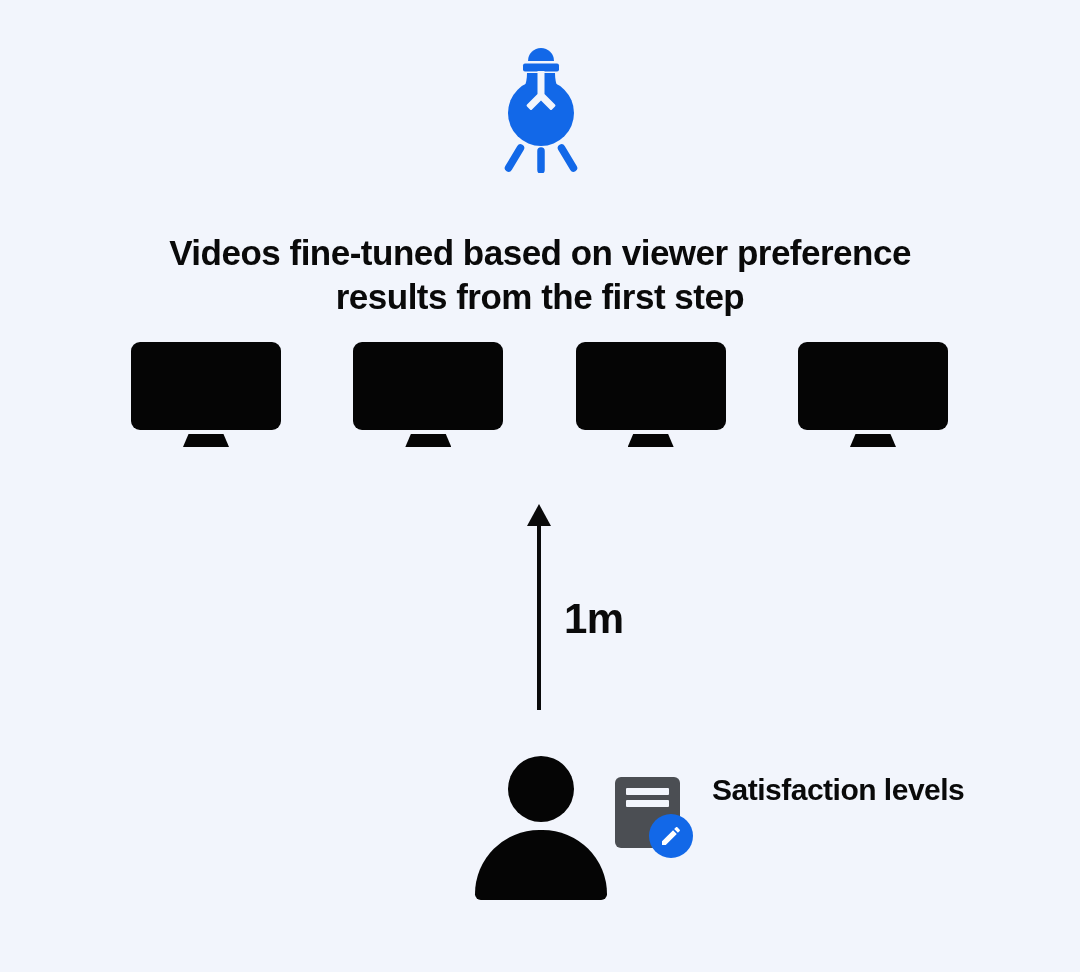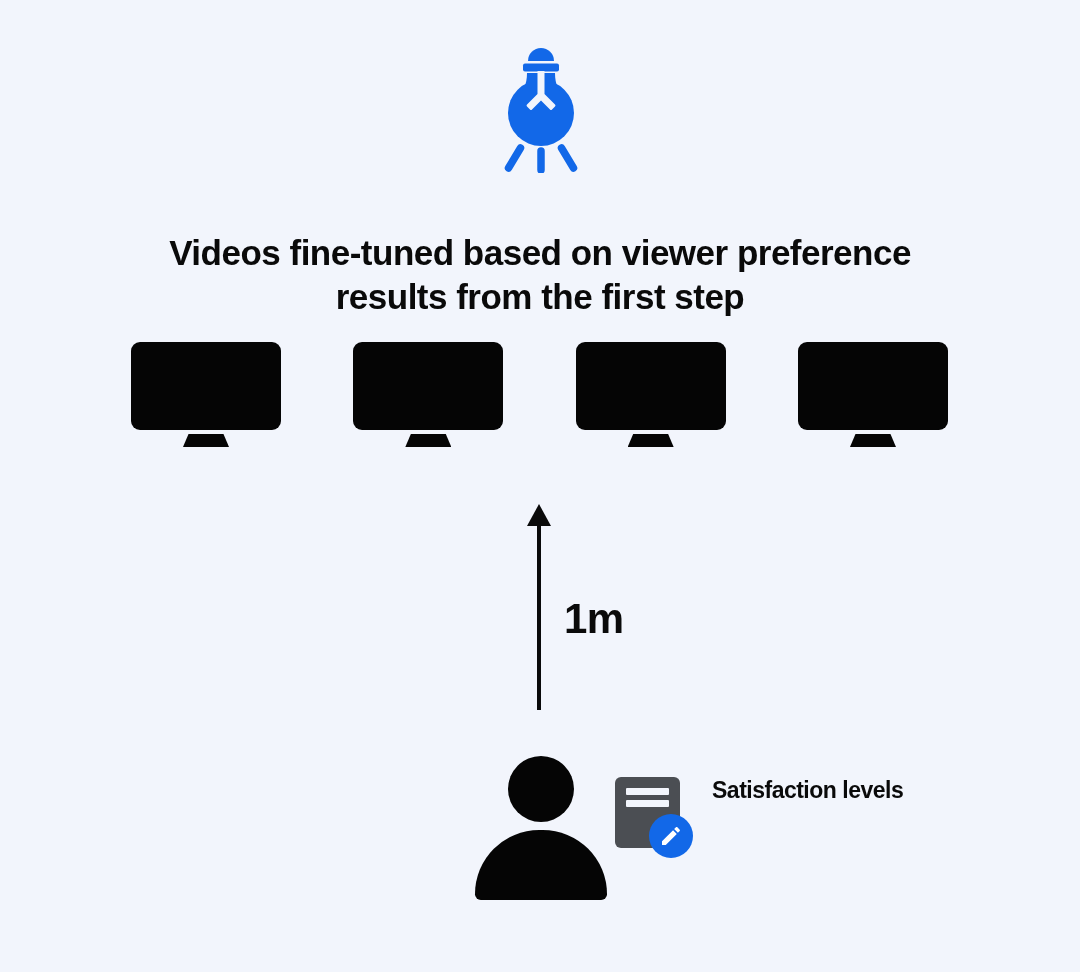--- a/index.html
+++ b/index.html
@@ -109,21 +109,21 @@
     border-radius: 50%;
     background: #1268E8;
     display: flex;
     align-items: center;
     justify-content: center;
   }
 
   
   #note {
     left: 712px; top: 766px;
-    font-size: 23px;
+    font-size: 30px;
     line-height: 48px;
     font-weight: bold;
     letter-spacing: -0.5px;
     white-space: nowrap;
   }
 </style>
 </head>
 <body>
 
 <div id="stage">

